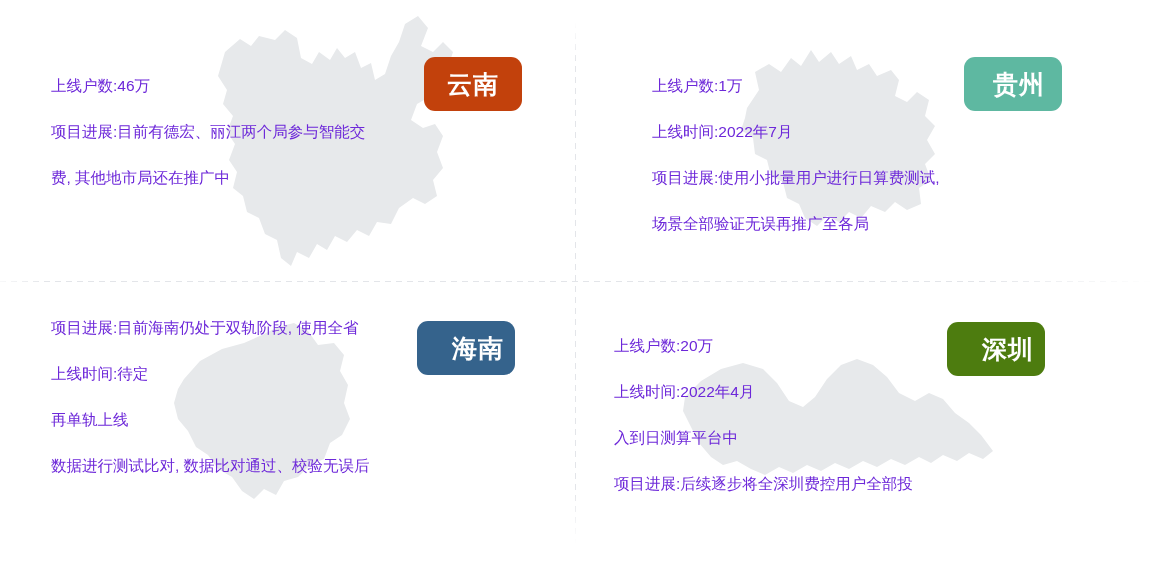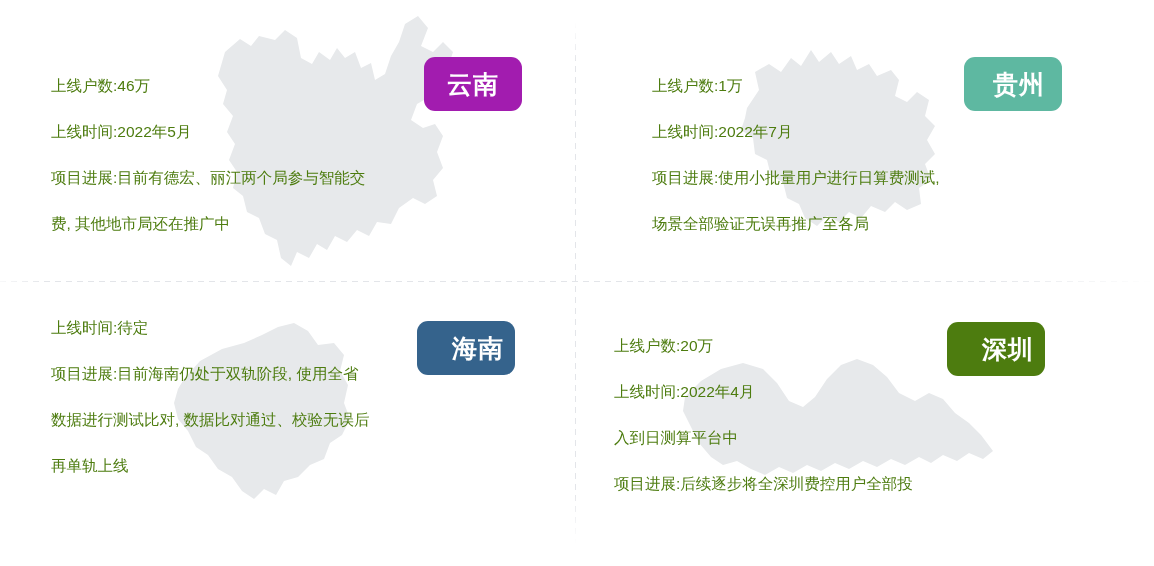--- a/index.html
+++ b/index.html
@@ -86,21 +86,21 @@
     font-size: 25px;
     font-weight: bold;
     letter-spacing: 1px;
     line-height: 1;
     box-sizing: border-box;
   }
 
   
   .lines {
     position: absolute;
-    color: #4d7c0f;
+    color: #6d28d9;
     font-size: 15.5px;
     line-height: 46px;
     white-space: nowrap;
   }
   .line { height: 46px; }
 </style>
 </head>
 <body>
 
 <div id="stage">
@@ -115,26 +115,25 @@
           L112 30 L116 50 L127 56 L134 44 L145 52 L152 40 L160 50 L170 44 L176 60
           L186 55 L190 72 L200 66 L206 48 L214 34 L220 16 L233 8 L243 20 L236 38
           L248 44 L258 34 L268 44 L262 62 L250 70 L246 88 L232 96 L226 112 L238 120
           L250 116 L258 128 L252 144 L258 160 L248 172 L252 188 L240 196 L228 190
           L214 200 L206 216 L192 214 L184 228 L172 222 L162 234 L150 228 L142 242
           L132 236 L124 250 L112 244 L106 258 L96 250 L92 232 L80 226 L74 210
           L62 204 L58 188 L48 180 L52 164 L44 152 L50 136 L42 124 L48 108 L38 96
           L42 82 Z"></path>
       </svg>
     </div>
-    <div class="badge" style="left:424px; top:57px; background:#a21caf;">
+    <div class="badge" style="left:424px; top:57px; background:#c2410c;">
       <span>云南</span>
     </div>
     <div class="lines" style="left:51px; top:63px;">
       <div class="line">上线户数:46万</div>
-      <div class="line">上线时间:2022年5月</div>
       <div class="line">项目进展:目前有德宏、丽江两个局参与智能交</div>
       <div class="line">费, 其他地市局还在推广中</div>
     </div>
   </div>
 
   <div class="panel panel-1">
     <div class="map-wrap" style="left:118px; top:22px;">
       <svg width="290" height="240" viewBox="0 0 290 240">
         <path class="map-shape" d="M52 86 L64 68 L60 50 L74 42 L86 50 L96 36 L106 44
           L116 28 L124 40 L136 30 L144 42 L156 34 L162 48 L174 42 L182 54 L196 48
@@ -162,24 +161,24 @@
           L156 10 L170 18 L180 32 L196 30 L206 42 L202 58 L210 72 L206 90 L212 106
           L204 122 L192 130 L186 146 L172 152 L160 164 L146 168 L138 182 L126 176
           L116 186 L104 178 L94 164 L80 156 L70 142 L58 134 L50 118 L40 106 L36 90
           L40 76 Z"></path>
       </svg>
     </div>
     <div class="badge" style="left:417px; top:38px; background:#35638c;padding-left:24px;">
       <span>海南</span>
     </div>
     <div class="lines" style="left:51px; top:22px;">
+      <div class="line">项目进展:目前海南仍处于双轨阶段, 使用全省</div>
       <div class="line">上线时间:待定</div>
-      <div class="line">项目进展:目前海南仍处于双轨阶段, 使用全省</div>
+      <div class="line">再单轨上线</div>
       <div class="line">数据进行测试比对, 数据比对通过、校验无误后</div>
-      <div class="line">再单轨上线</div>
     </div>
   </div>
 
   <div class="panel panel-3">
     <div class="map-wrap" style="left:100px; top:48px;">
       <svg width="330" height="190" viewBox="0 0 330 190">
         <path class="map-shape" d="M8 66 L24 50 L44 38 L66 32 L86 38 L100 52 L112 70
           L126 76 L138 66 L150 48 L164 34 L180 28 L196 34 L210 46 L222 62 L238 70
           L252 62 L266 68 L278 82 L292 92 L304 104 L316 120 L306 128 L292 122
           L280 130 L266 124 L254 132 L242 126 L228 134 L214 128 L200 136 L186 130

